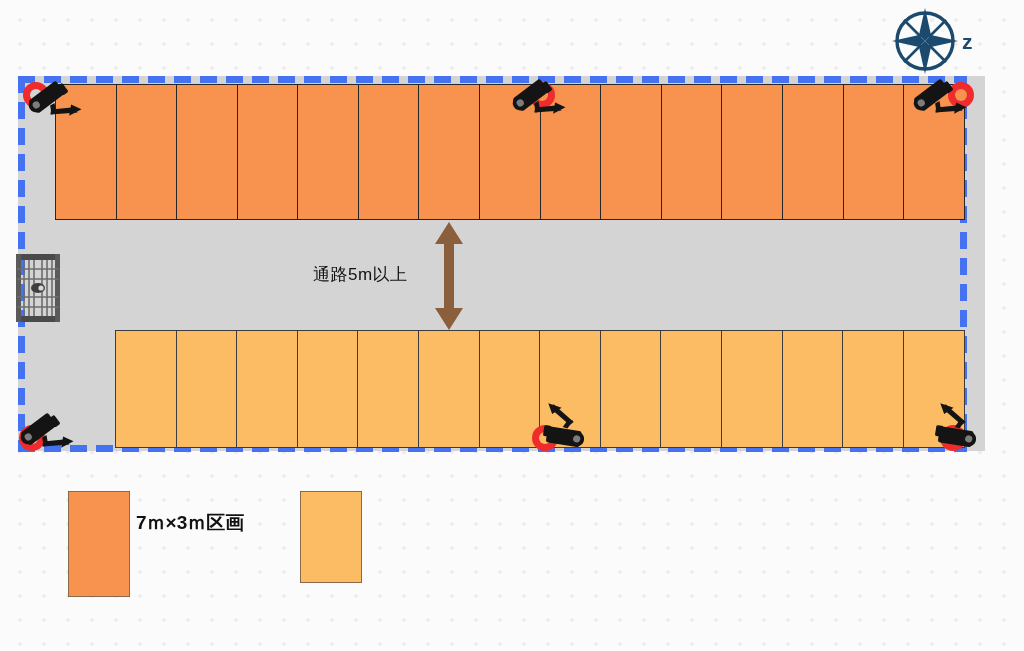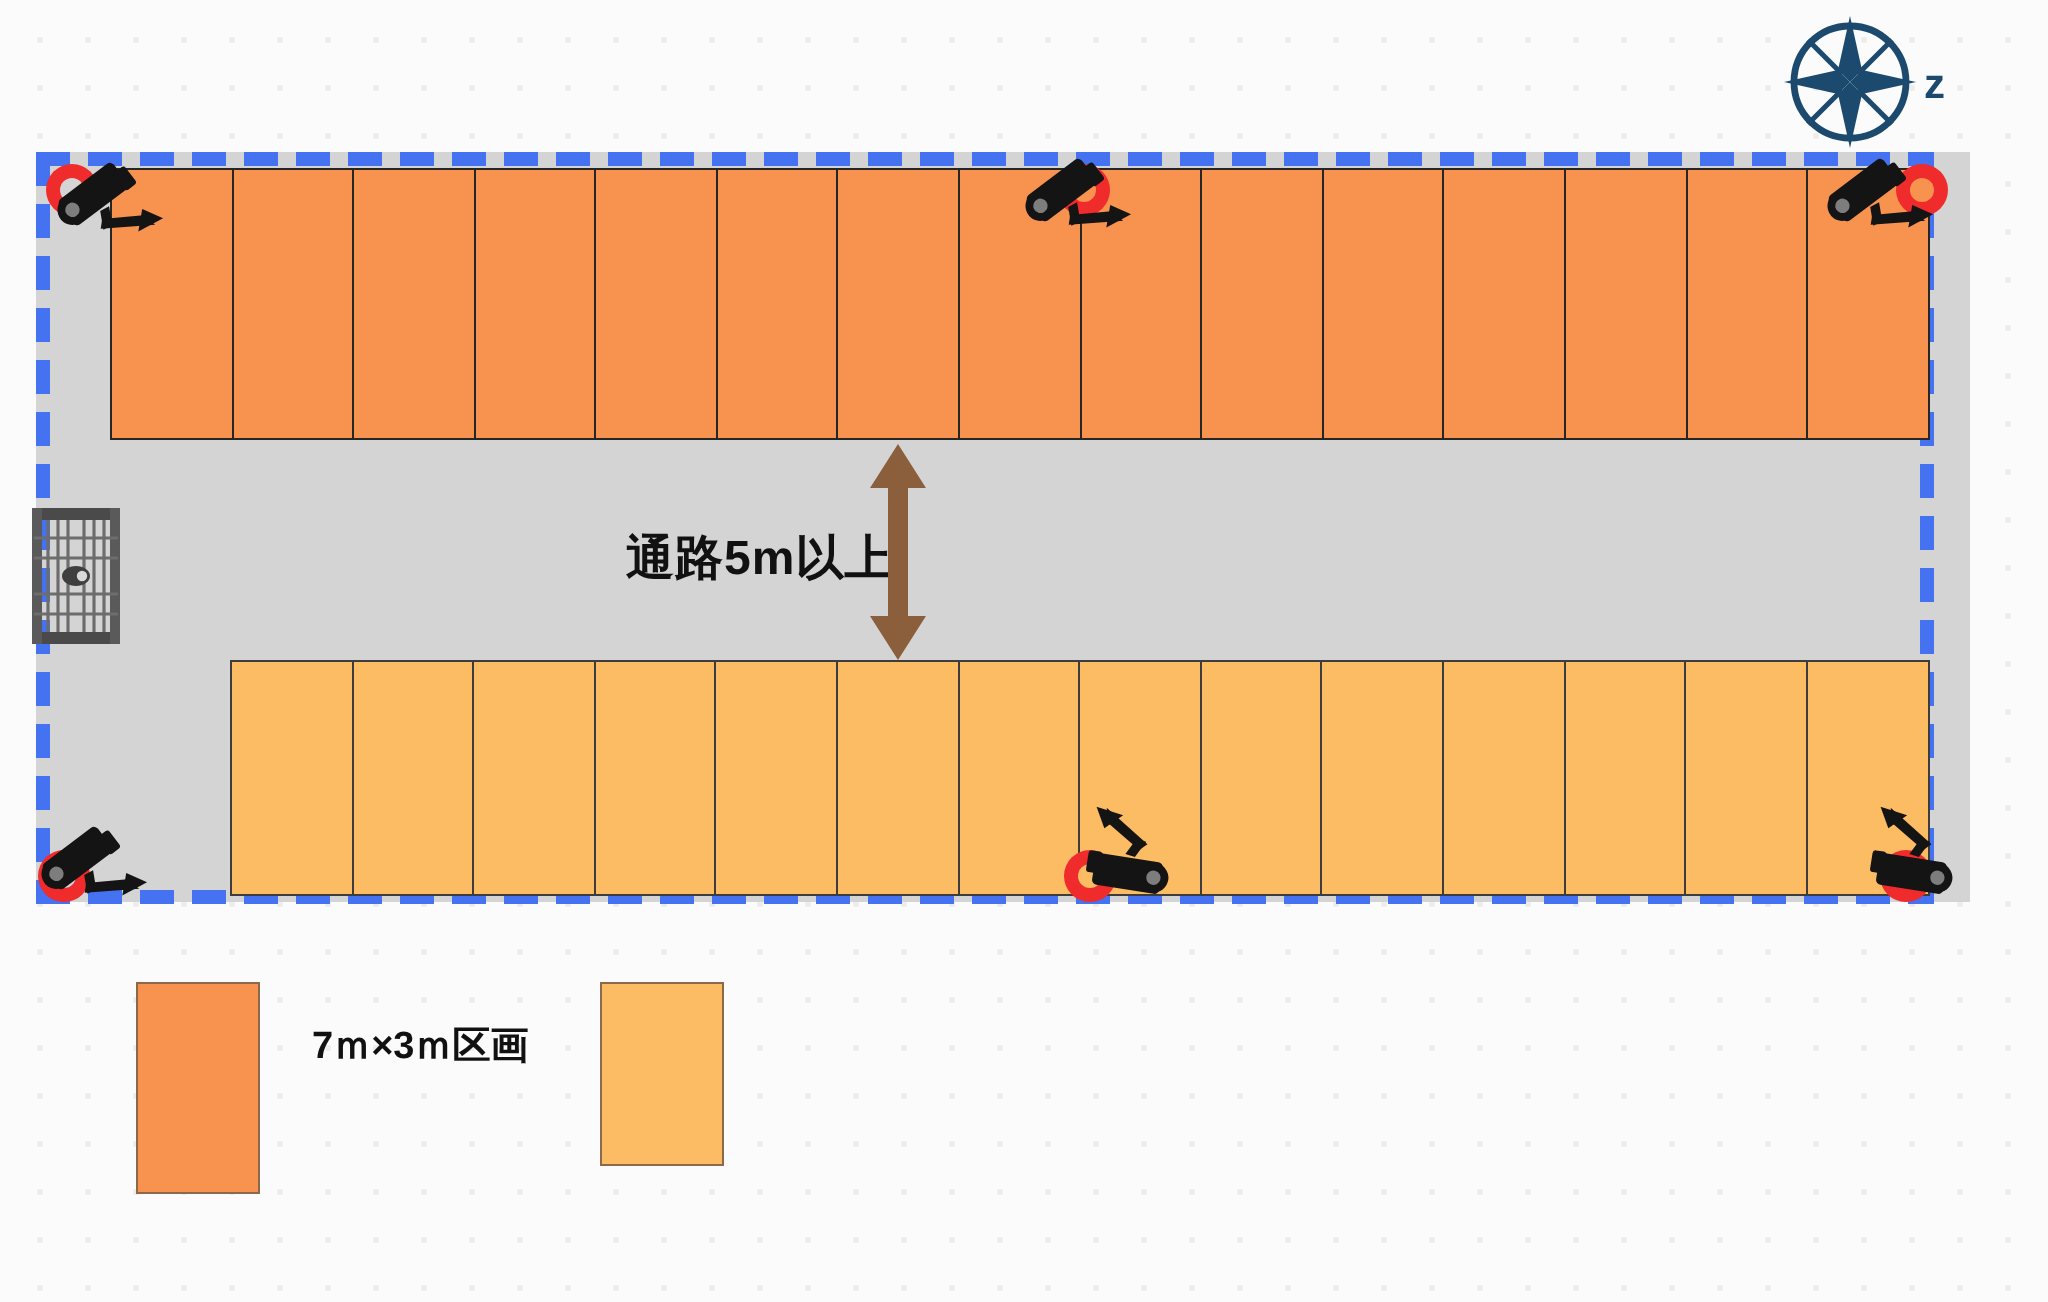--- a/index.html
+++ b/index.html
@@ -34,21 +34,21 @@
   #row-top{left:55px;top:84px;height:136px;width:910px;}
   #row-bottom{left:115px;top:330px;height:118px;width:850px;}
   .bay{flex:1 1 0;border:1.4px solid #262626;margin-left:-1.4px;box-sizing:border-box;}
   .bay.large{background:#f7934f;}
   .bay.small{background:#fbbc64;border-color:#3c3c3c;}
   .bay:first-child{margin-left:0;}
 
   
   #aisle-label{
     position:absolute;left:313px;top:263px;
-    font-size:24px;font-weight:bold;color:#111;letter-spacing:.5px;
+    font-size:17px;font-weight:normal;color:#111;letter-spacing:.5px;
     white-space:nowrap;
   }
   #aisle-arrow{position:absolute;left:432px;top:222px;width:34px;height:108px;}
 
   
   #entry-gate{position:absolute;left:15px;top:252px;width:46px;height:72px;}
 
   
   .marker{position:absolute;width:54px;height:44px;}
   .cam-svg{position:absolute;left:0;top:0;width:100%;height:100%;}
@@ -67,21 +67,21 @@
   
   #compass{position:absolute;left:888px;top:5px;width:95px;height:70px;}
 
   
   #legend{position:absolute;left:0;top:462px;width:1024px;height:189px;}
   .lg-swatch-lg{position:absolute;left:68px;top:29px;width:60px;height:104px;
      background:#f7934f;border:1px solid #8a6a4a;}
   .lg-swatch-sm{position:absolute;left:300px;top:29px;width:60px;height:90px;
      background:#fbbc64;border:1px solid #8a6a4a;}
   .lg-text{position:absolute;font-size:19px;font-weight:bold;color:#111;white-space:nowrap;}
-  #lg-label-large{left:156px;top:48px;}
+  #lg-label-large{left:136px;top:48px;}
   #lg-label-small{left:374px;top:48px;}
 </style>
 </head>
 <body>
 
 <div class="stage">
 
   <div id="compass">
     <svg viewBox="0 0 95 70" width="95" height="70" aria-hidden="true">
       <g fill="none" stroke="#1c4a6e" stroke-width="3.4">

